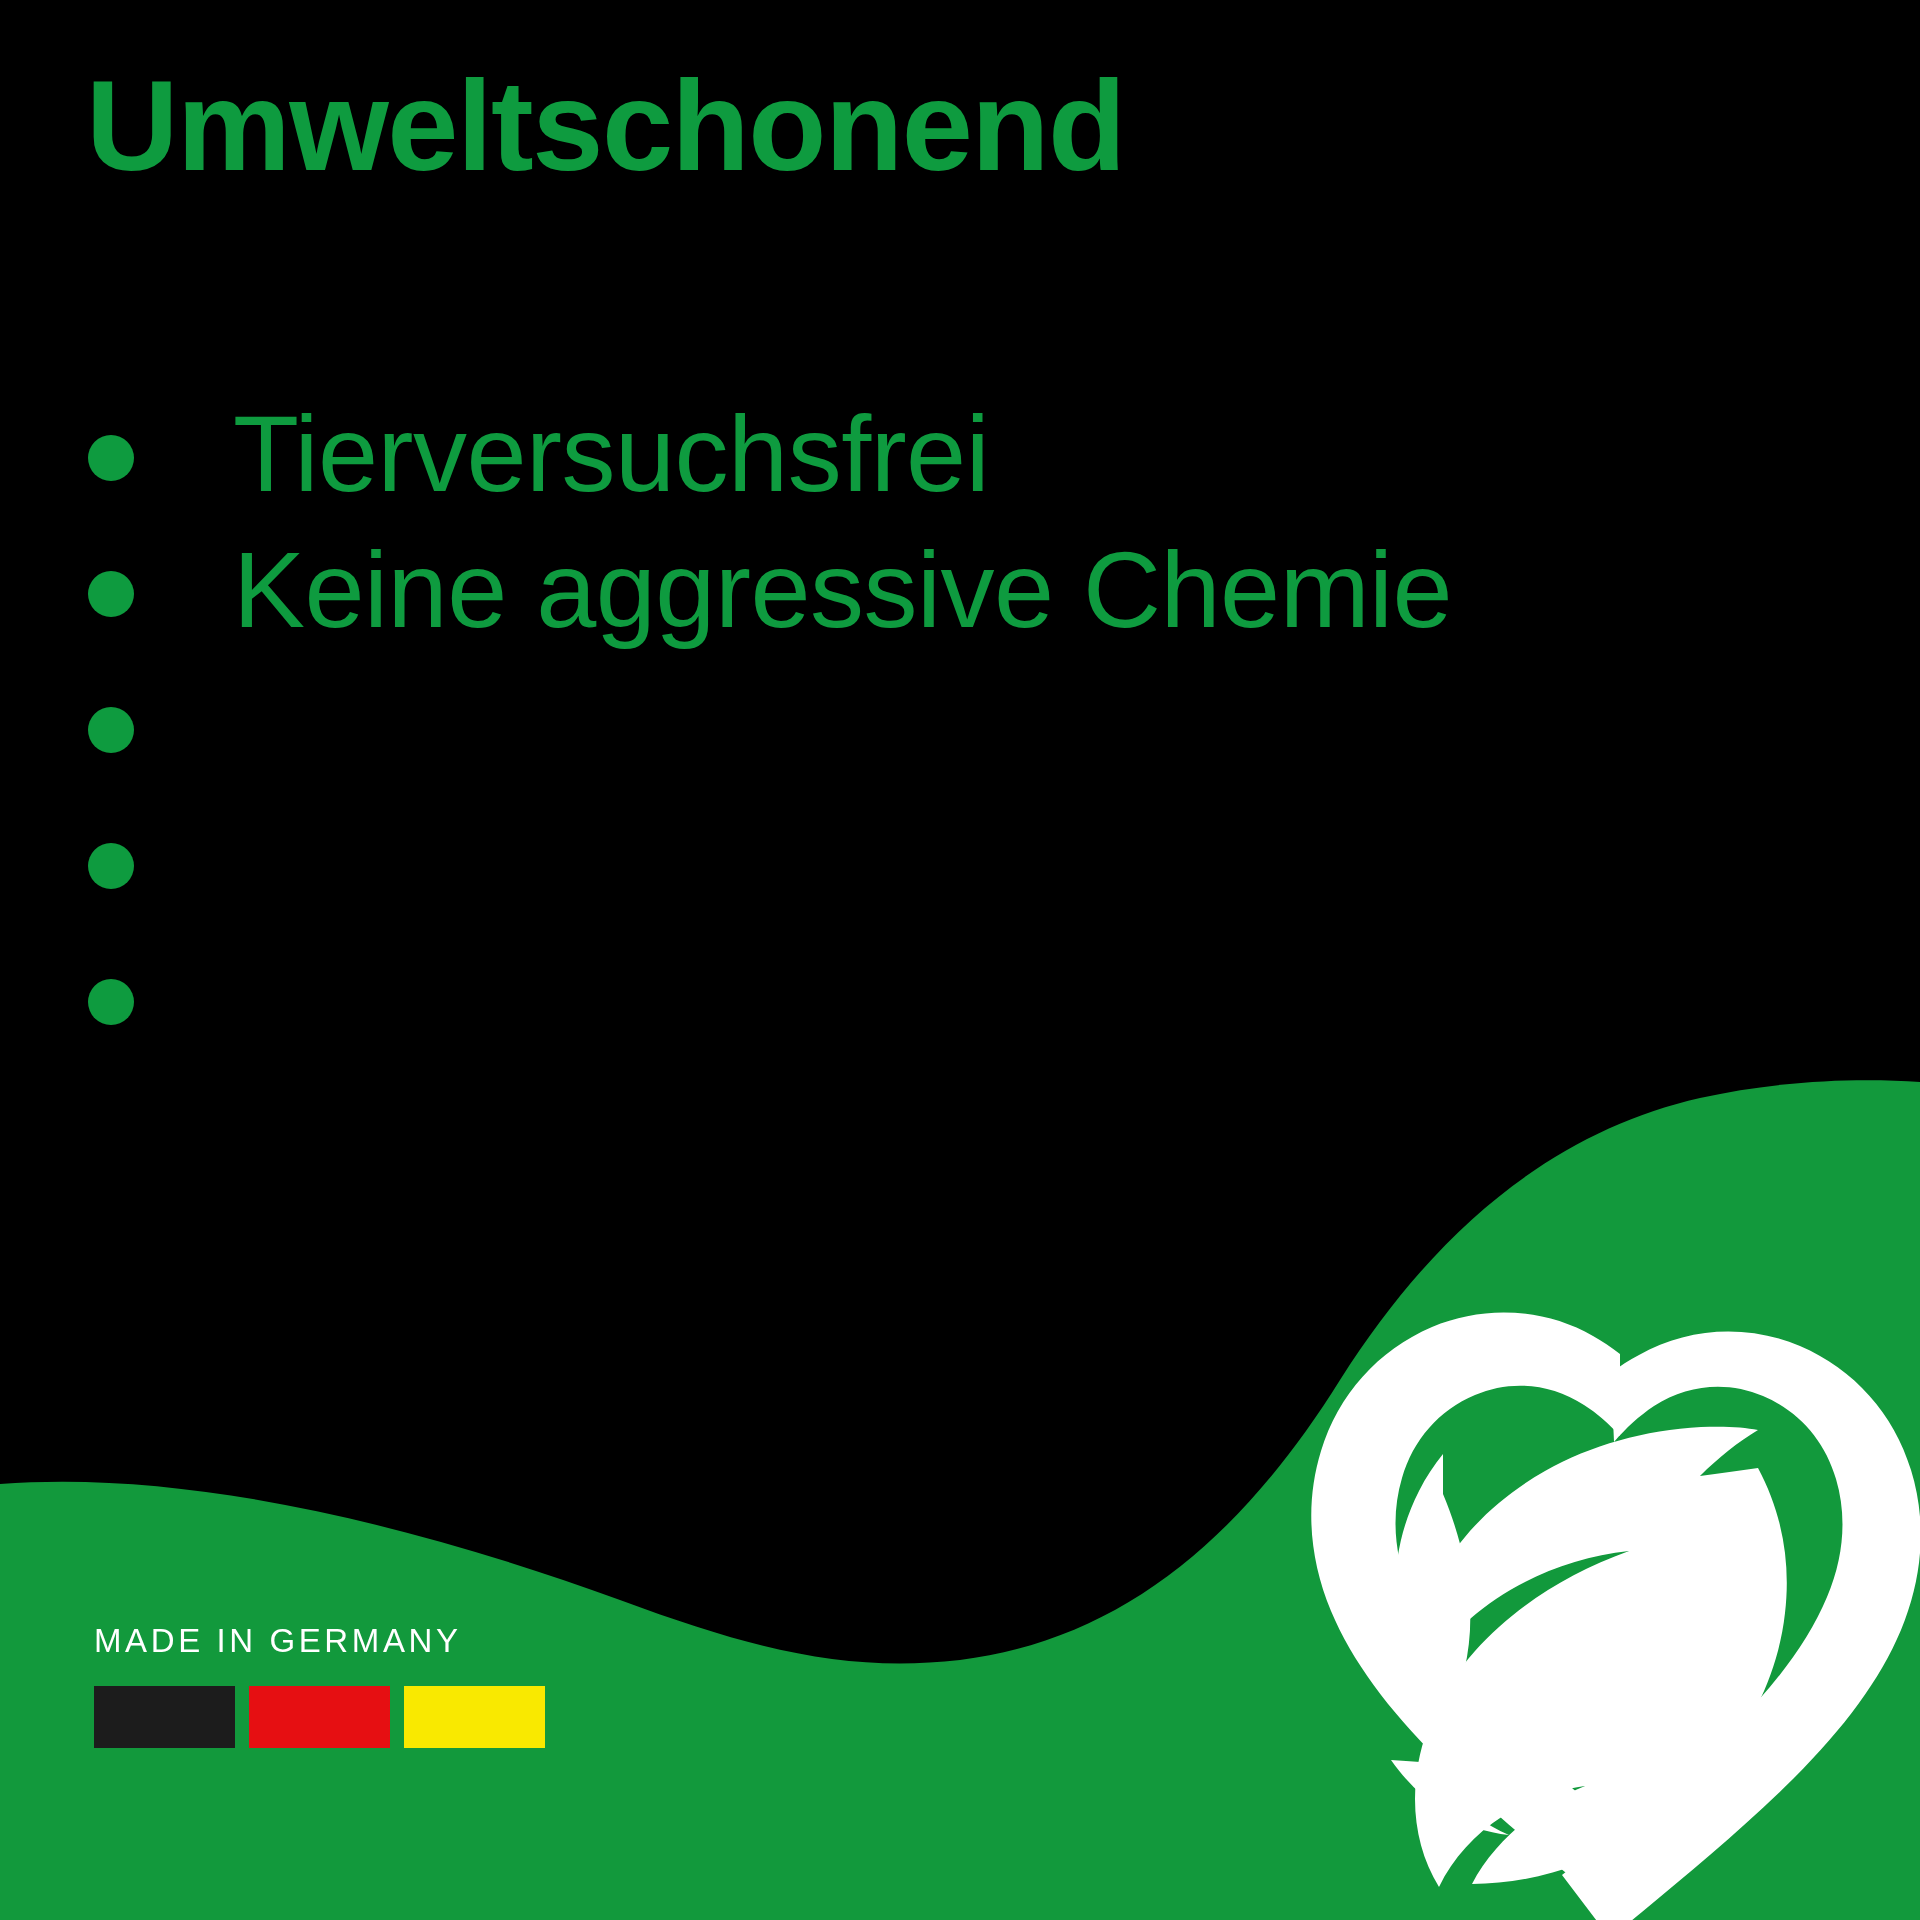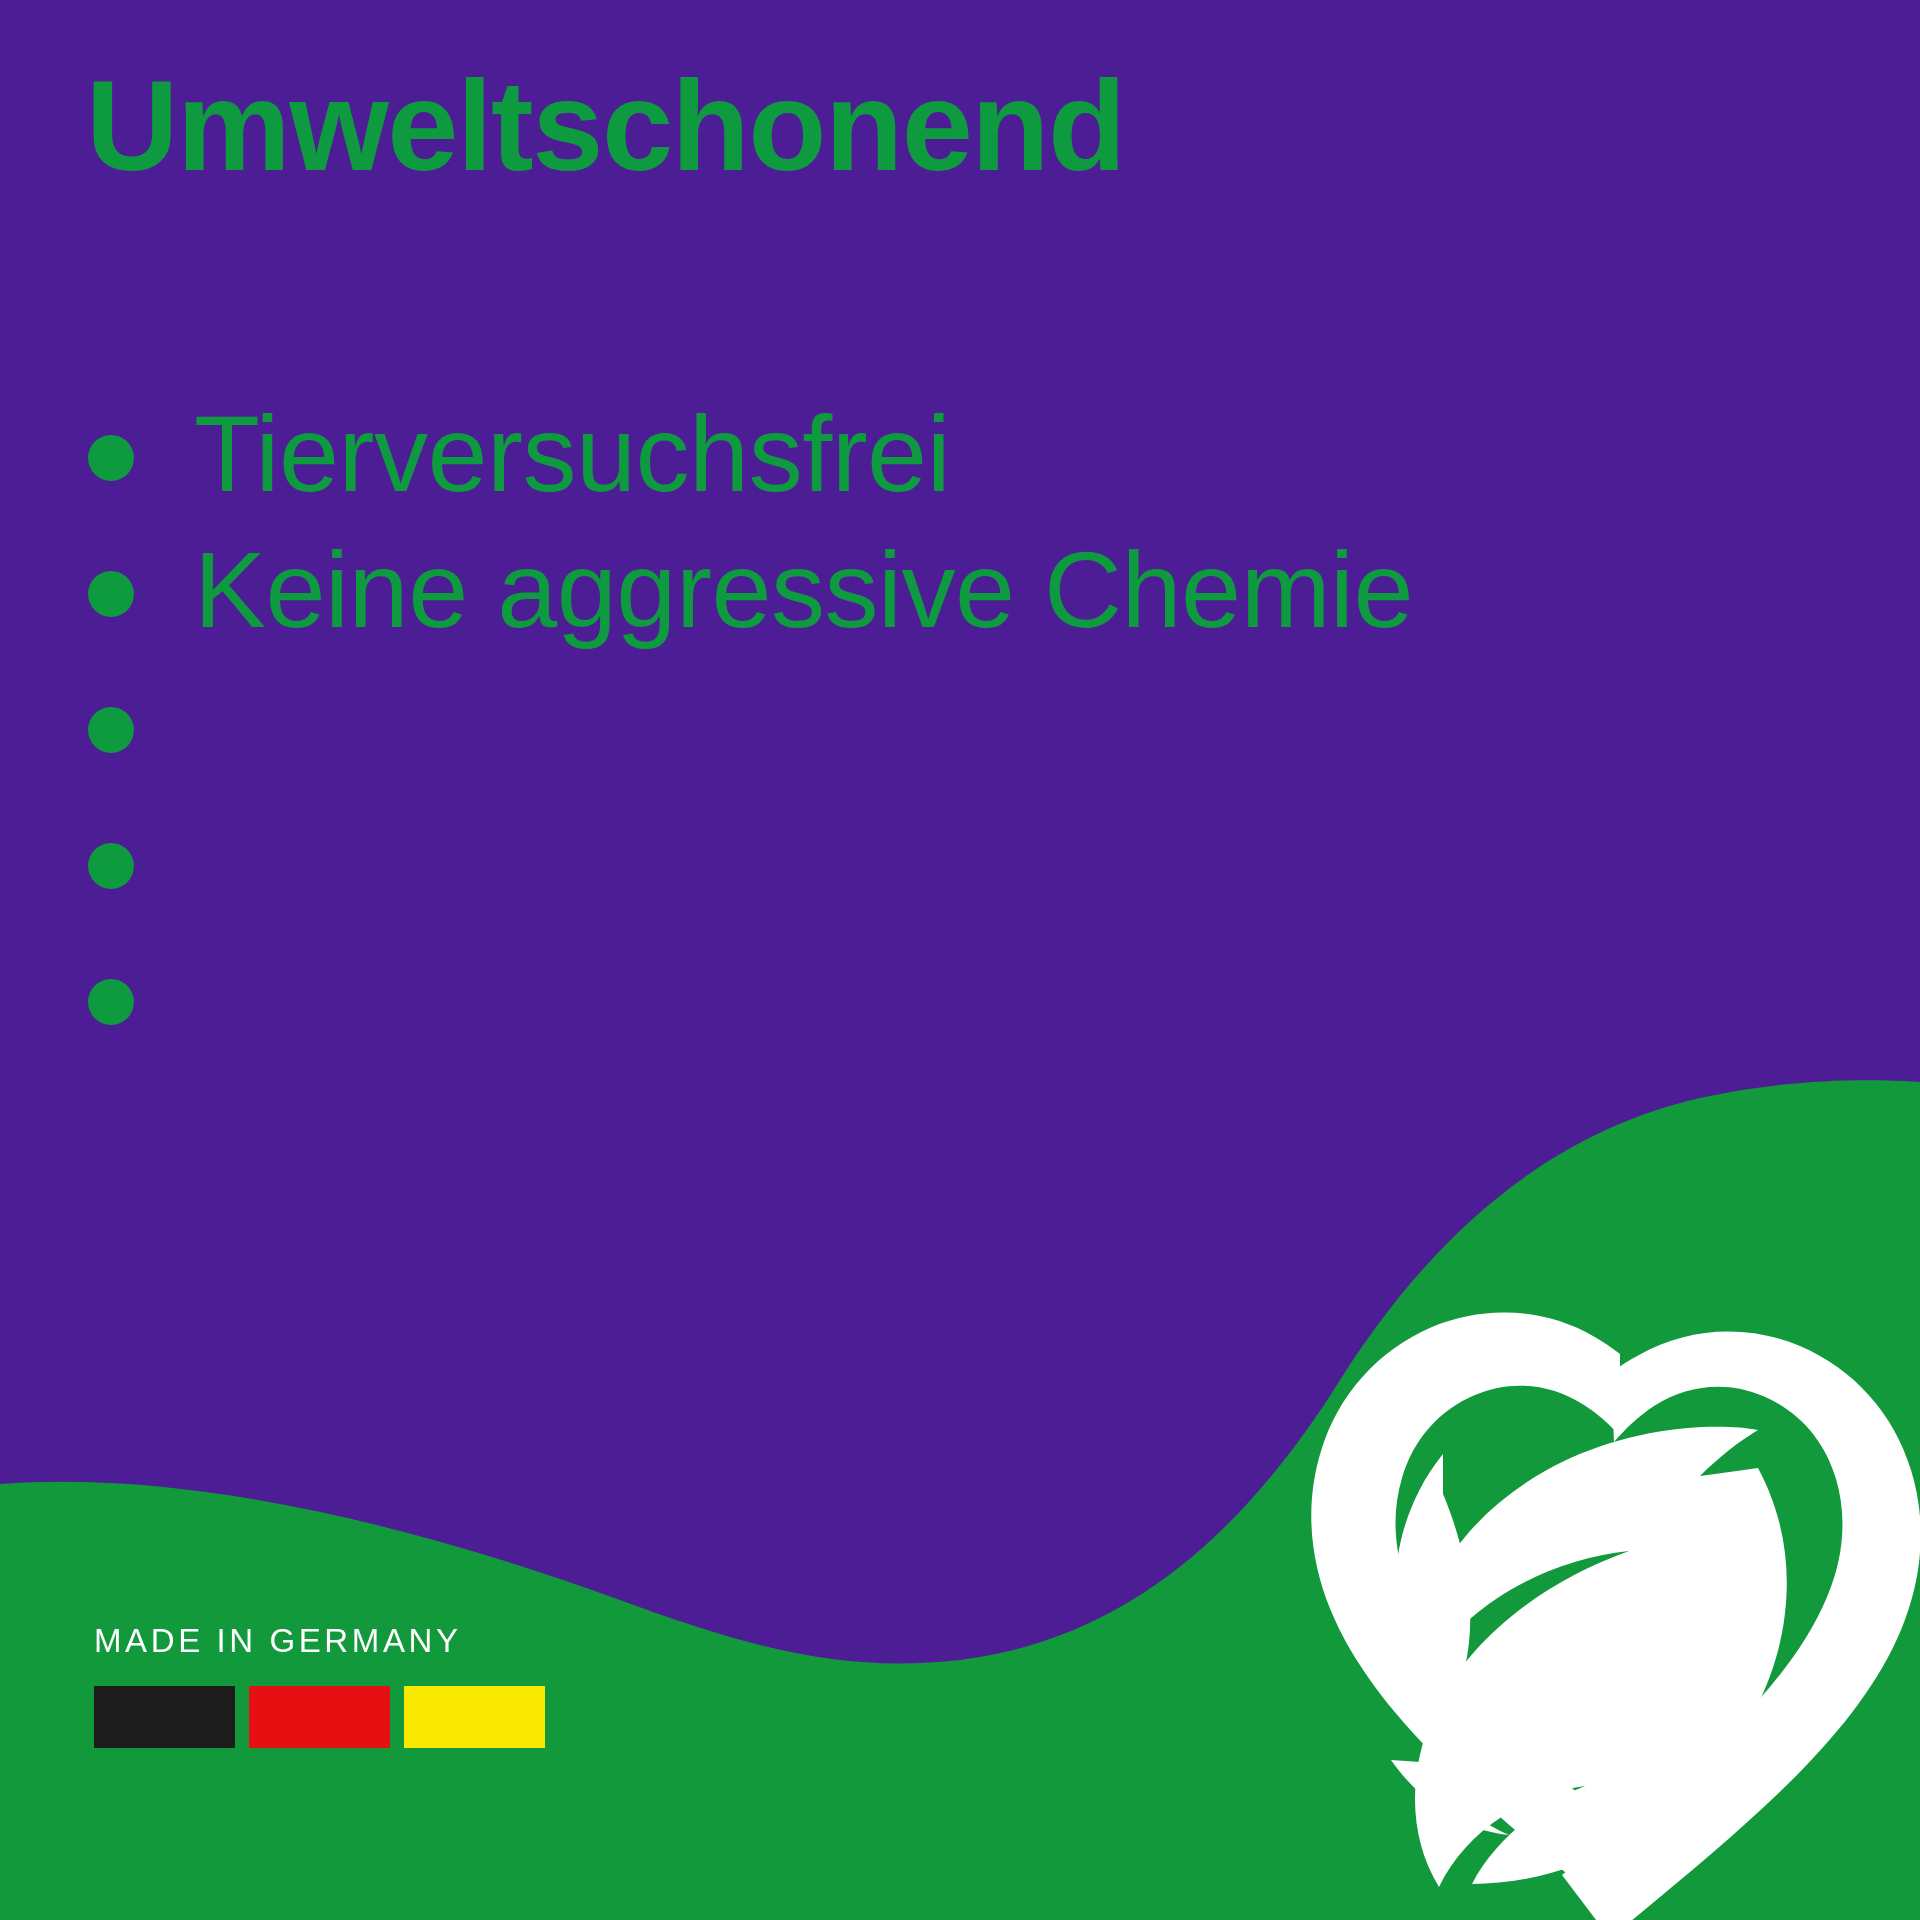--- a/index.html
+++ b/index.html
@@ -9,21 +9,21 @@
   body {
     width: 1920px;
     height: 1920px;
     overflow: hidden;
     font-family: "Liberation Sans", sans-serif;
   }
   #card {
     position: relative;
     width: 1920px;
     height: 1920px;
-    background: #4c1d95;
+    background: #000000;
     overflow: hidden;
   }
   
   #wave-layer {
     position: absolute;
     left: 0;
     top: 0;
     width: 1920px;
     height: 1920px;
   }
@@ -63,20 +63,21 @@
   }
   .feature-label {
     font-size: 108px;
     line-height: 1.0;
     font-weight: 400;
     letter-spacing: -0.5px;
     color: #0e9b3f;
     white-space: nowrap;
     position: relative;
     top: -4px;
+    margin-left: 39px;
   }
   
   #made-in-germany {
     position: absolute;
     left: 94px;
     top: 1624px;
     width: 520px;
   }
   #made-in-germany-label {
     font-size: 33px;

